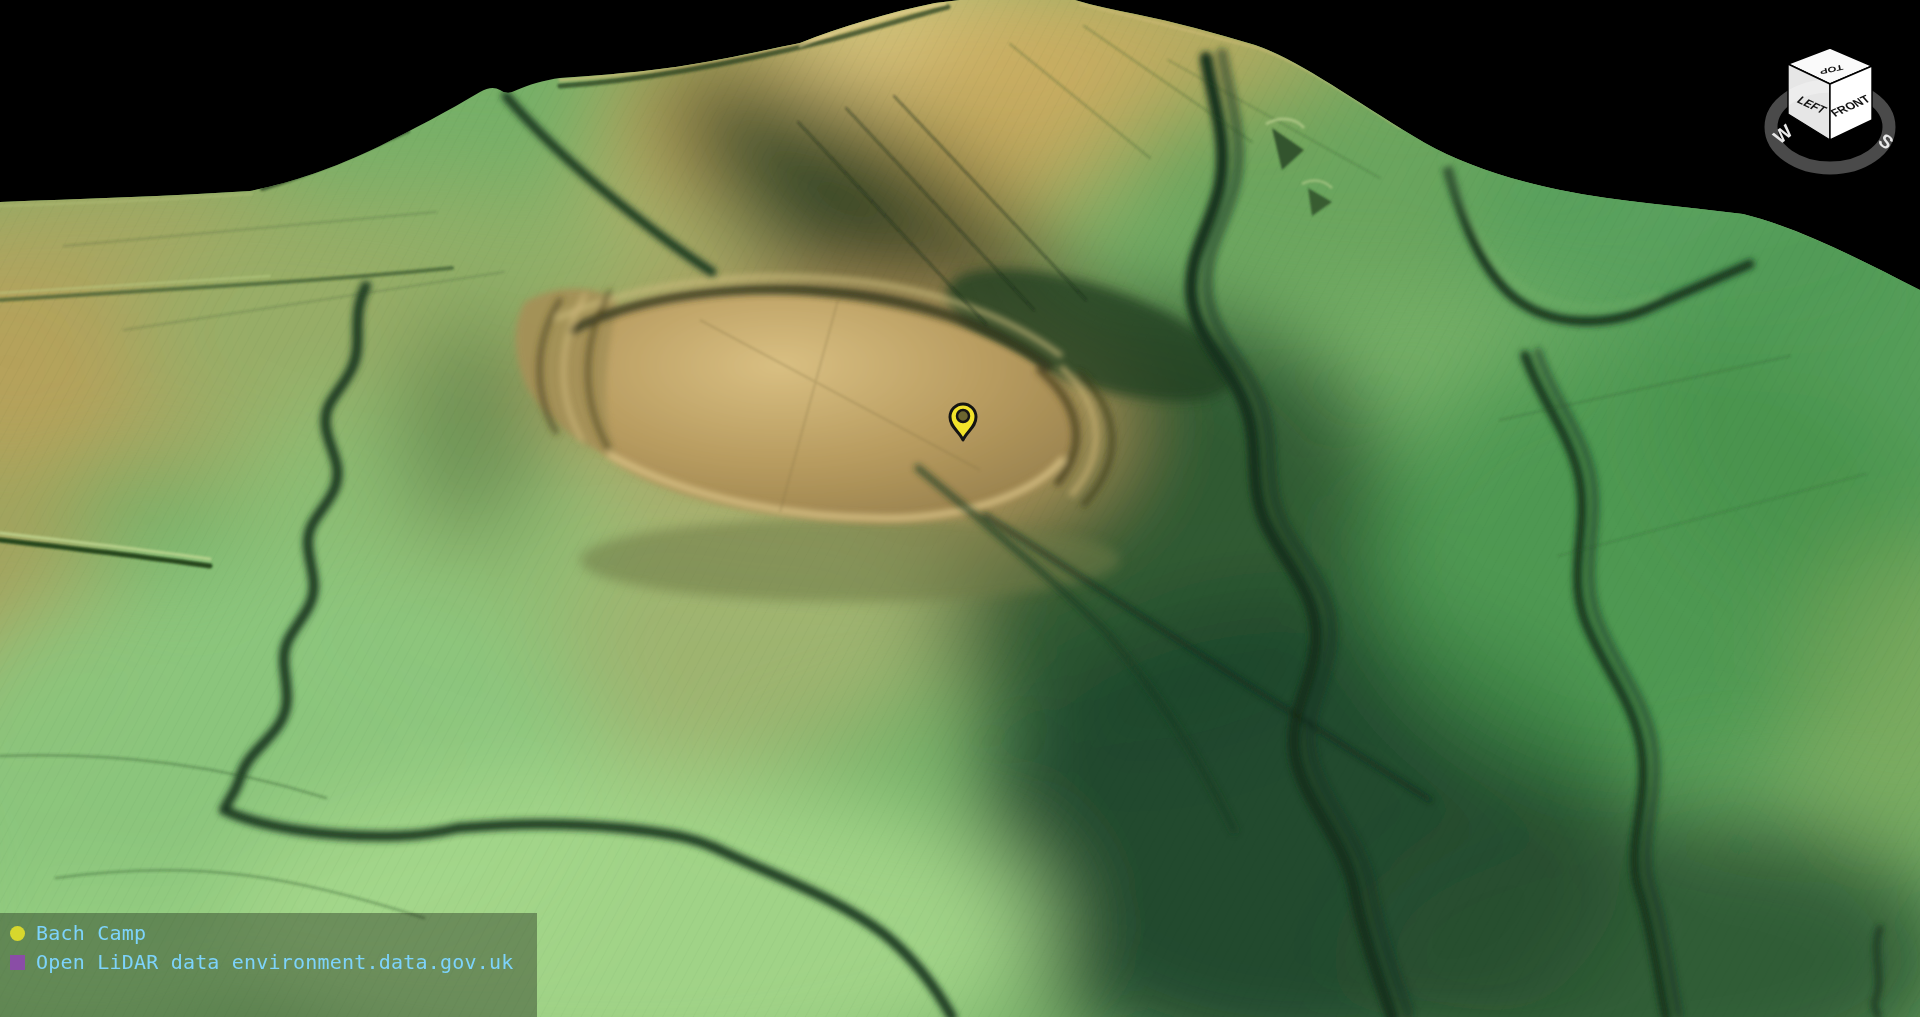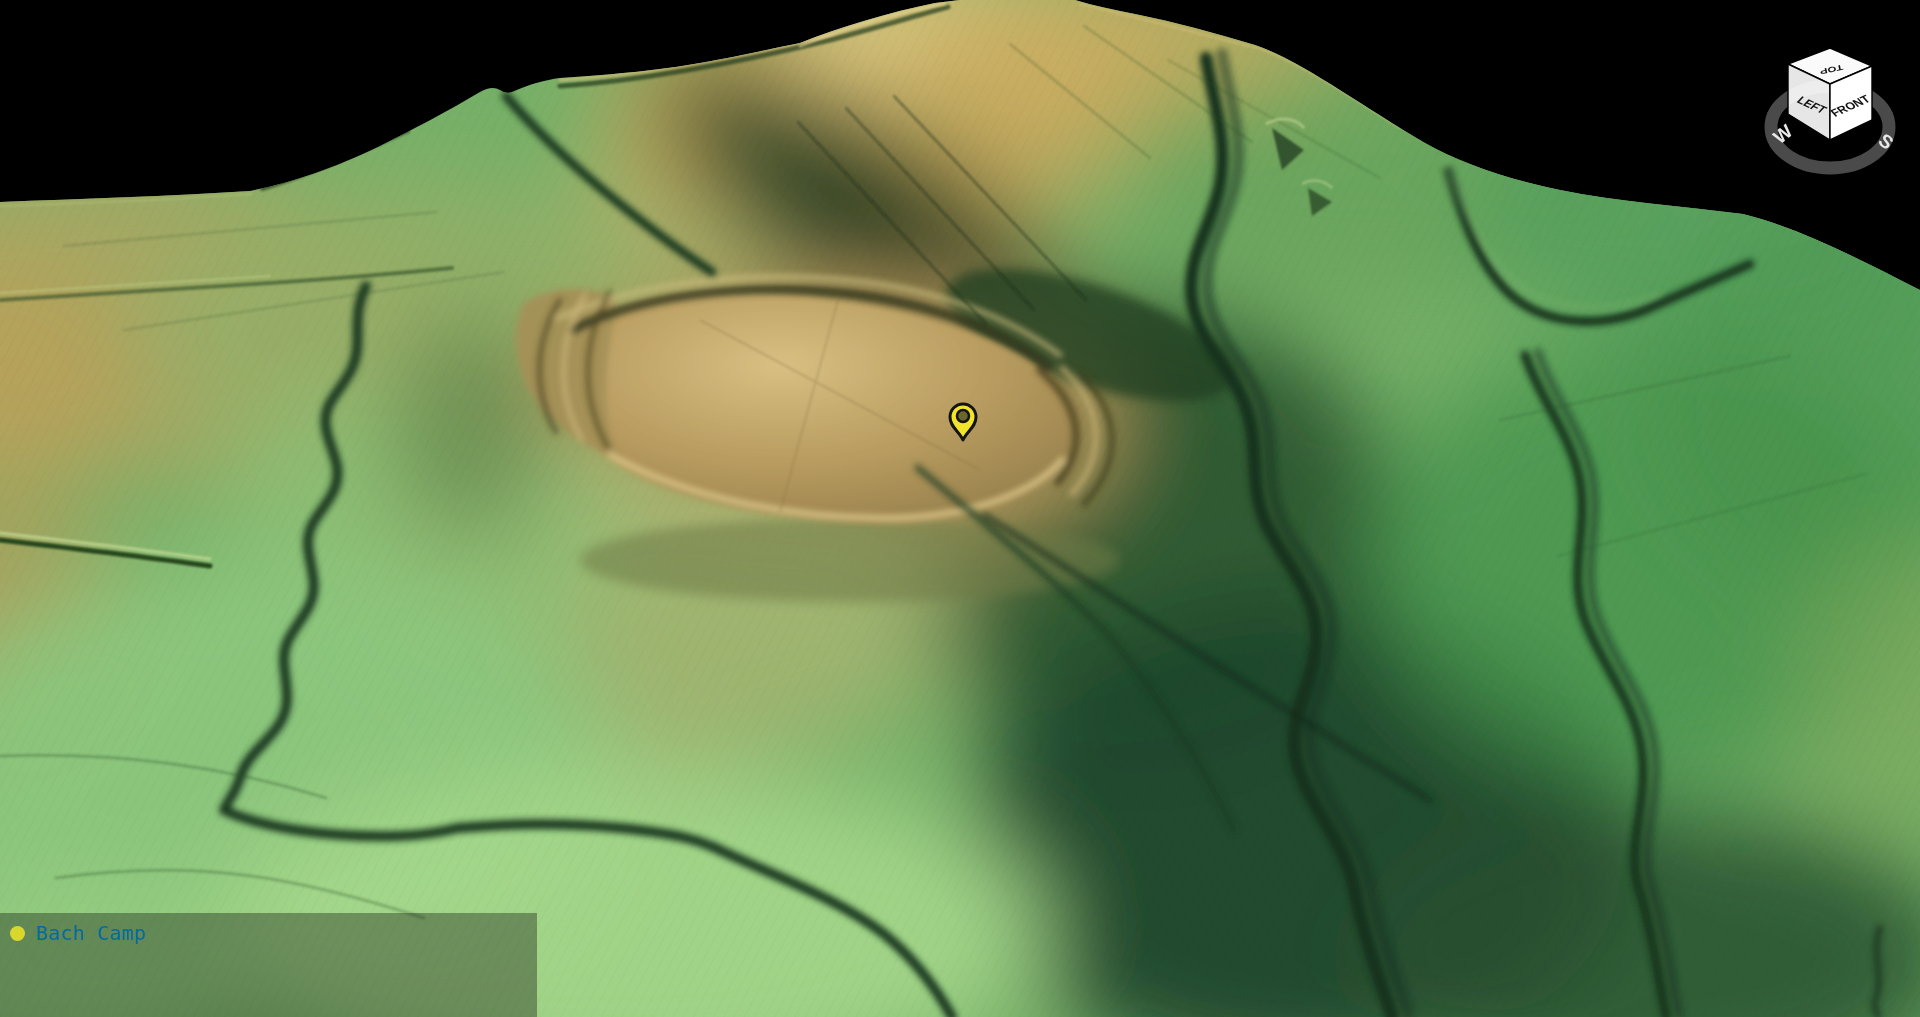--- a/index.html
+++ b/index.html
@@ -6,21 +6,21 @@
   .stage{position:relative;width:1920px;height:1017px;overflow:hidden;background:#000;}
   svg.terrain{position:absolute;left:0;top:0;display:block;}
   
   .legend{position:absolute;left:0;top:913px;width:537px;height:104px;
     background:rgba(0,0,0,.33);box-sizing:border-box;padding:7px 0 0 10px;
     display:flex;flex-direction:column;gap:3px;}
   .legend-row{display:flex;align-items:center;gap:11px;height:26px;}
   .swatch{width:15px;height:15px;flex:0 0 15px;}
   .swatch.circle{border-radius:50%;}
   .legend-label{font:20px/26px "DejaVu Sans Mono","Liberation Mono",monospace;
-    color:#0369a1;letter-spacing:.2px;white-space:nowrap;}
+    color:#7dd3fc;letter-spacing:.2px;white-space:nowrap;}
   
   .viewcube{position:absolute;left:1750px;top:30px;width:170px;height:160px;cursor:pointer;}
   .viewcube text{font-family:"Liberation Sans","DejaVu Sans",sans-serif;}
   .cube-face-label{font-size:11.5px;font-weight:bold;fill:#111;}
   .compass-letter{font-size:19px;font-weight:bold;fill:#e9e9e9;}
 </style>
 </head>
 <body>
 
 <div class="stage">
@@ -195,15 +195,19 @@
     <text text-anchor="middle" class="cube-face-label" font-size="10" transform="translate(81,37) rotate(168) scale(1,.65)">TOP</text>
     <text text-anchor="middle" class="cube-face-label" transform="translate(59,78) rotate(25) skewX(-18)">LEFT</text>
     <text text-anchor="middle" class="cube-face-label" transform="translate(103,79) rotate(-24) skewX(18)">FRONT</text>
   </svg>
 
   <div class="legend">
     <div class="legend-row">
       <span class="swatch circle" style="background-color: rgb(215, 215, 45);"></span>
       <span class="legend-label">Bach Camp</span>
     </div>
+    <div class="legend-row">
+      <span class="swatch" style="background-color: rgb(138, 77, 166);"></span>
+      <span class="legend-label">Open LiDAR data environment.data.gov.uk</span>
+    </div>
   </div>
 
 </div>
 
 </body></html>

